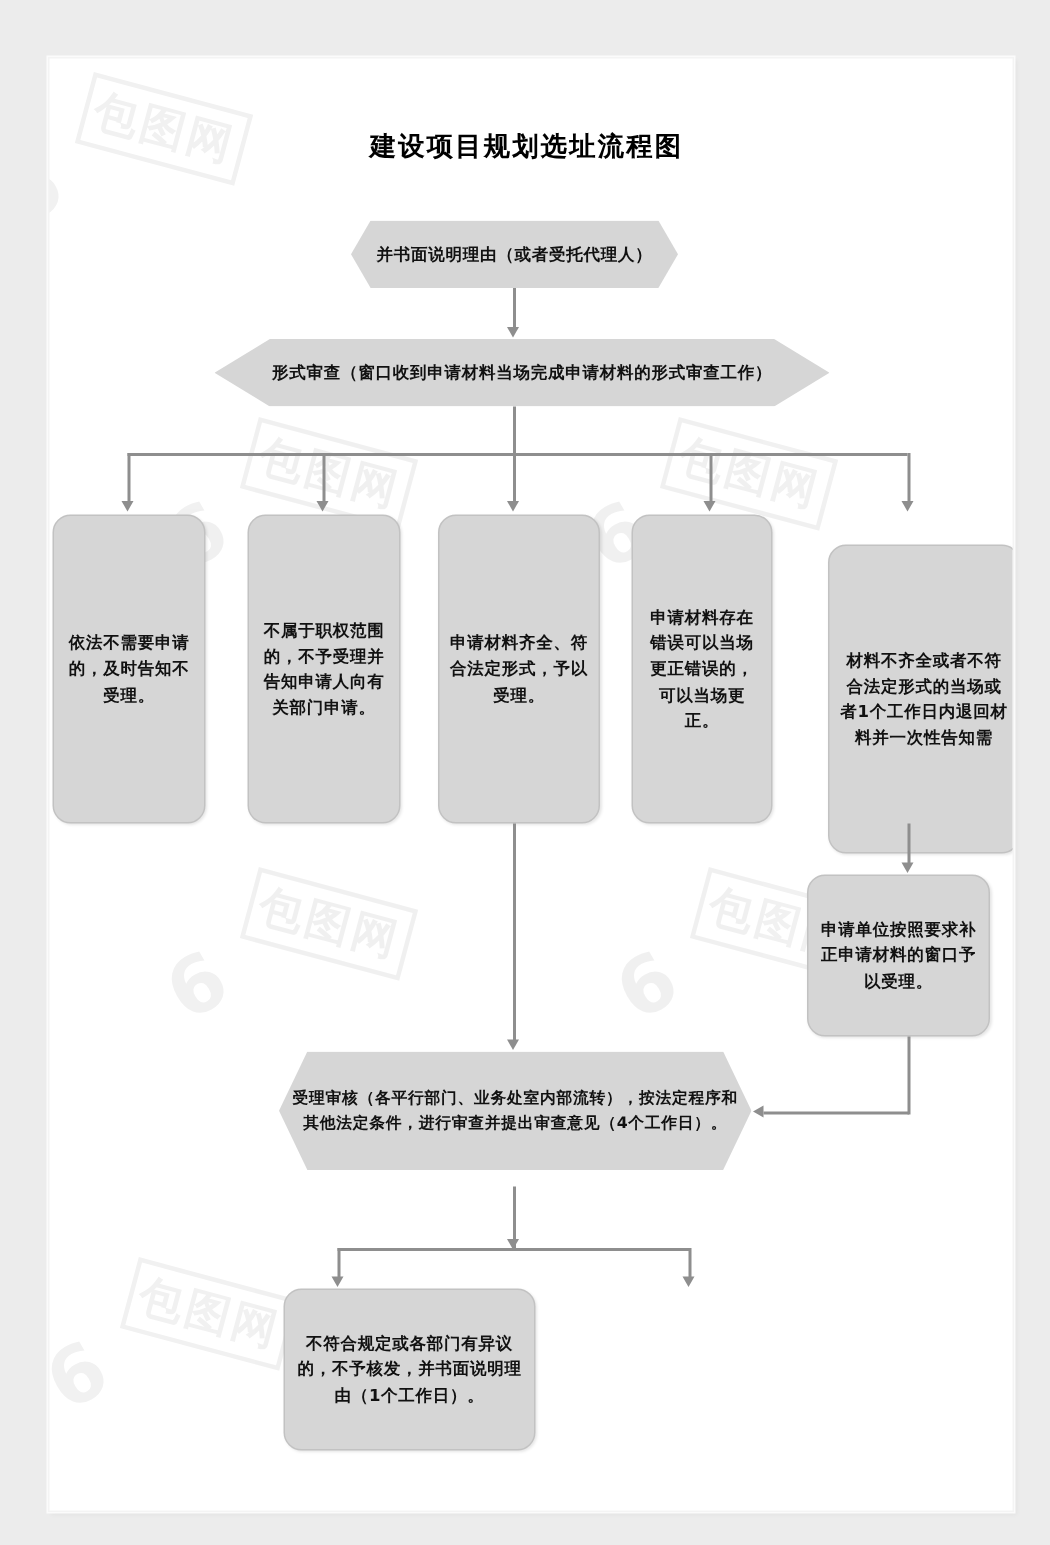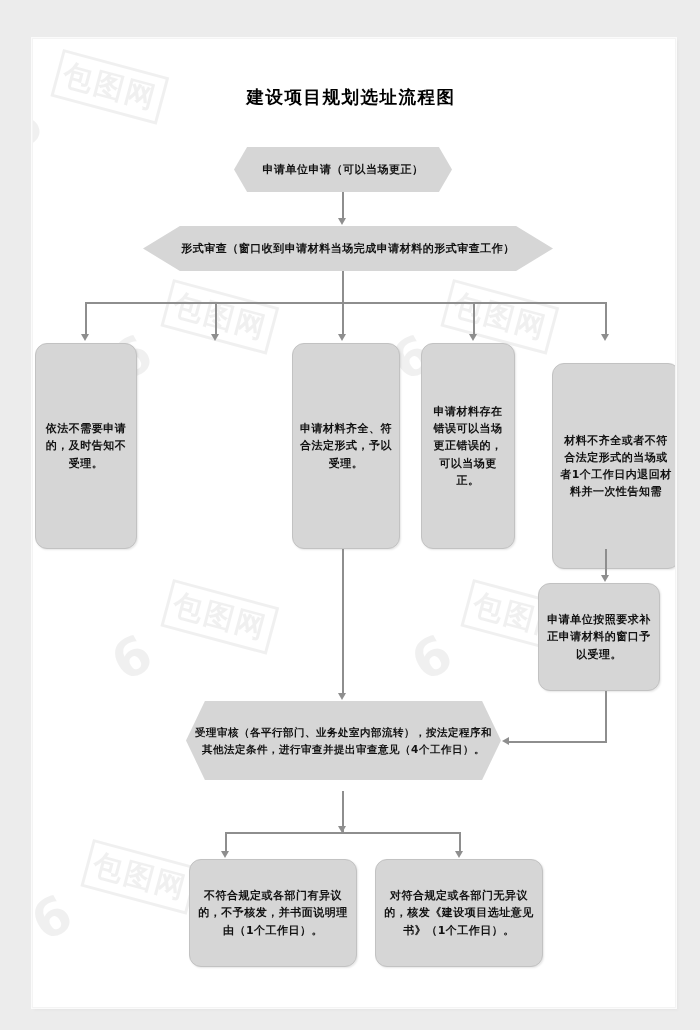--- a/index.html
+++ b/index.html
@@ -144,21 +144,21 @@
         <span class="big">6</span>
       </div>
       <div class="wm" style="left:20px; top:900px;">
         <span class="big">6</span>
         <span class="boxed">包图网</span>
       </div>
 
       <div id="title">建设项目规划选址流程图</div>
 
       <div class="node hex" style="left:233px; top:146px; width:218px; height:45px; font-size:11px;">
-        <span class="txt">申请单位申请（可以当场更正）</span>
+        <span class="txt">并书面说明理由（或者受托代理人）</span>
       </div>
 
       <div class="ln v" style="left:341px; top:191px; height:27px;"></div>
       <div class="arrow-down" style="left:337px; top:217px;"></div>
 
       <div class="node hex hex-wide" style="left:142px; top:225px; width:410px; height:45px; font-size:11px;">
         <span class="txt">形式审查（窗口收到申请材料当场完成申请材料的形式审查工作）</span>
       </div>
 
       <div class="ln v" style="left:341px; top:270px; height:32px;"></div>
@@ -176,20 +176,23 @@
       <div class="ln v" style="left:472px; top:301px; height:33px;"></div>
       <div class="arrow-down" style="left:468px; top:333px;"></div>
 
       <div class="ln v" style="left:604px; top:301px; height:33px;"></div>
       <div class="arrow-down" style="left:600px; top:333px;"></div>
 
       <div class="node rounded" style="left:34px; top:342px; width:102px; height:206px; font-size:11px;">
         <span class="txt">依法不需要申请的，及时告知不受理。</span>
       </div>
 
+      <div class="node rounded" style="left:164px; top:342px; width:102px; height:206px; font-size:11px;">
+        <span class="txt">不属于职权范围的，不予受理并告知申请人向有关部门申请。</span>
+      </div>
 
       <div class="node rounded" style="left:291px; top:342px; width:108px; height:206px; font-size:11px;">
         <span class="txt">申请材料齐全、符合法定形式，予以受理。</span>
       </div>
 
       <div class="node rounded" style="left:420px; top:342px; width:94px; height:206px; font-size:11px;">
         <span class="txt">申请材料存在错误可以当场更正错误的，可以当场更正。</span>
       </div>
 
       <div class="node rounded" style="left:551px; top:362px; width:128px; height:206px; font-size:11px;">
@@ -221,19 +224,16 @@
       <div class="ln v" style="left:224px; top:831px; height:21px;"></div>
       <div class="arrow-down" style="left:220px; top:850px;"></div>
 
       <div class="ln v" style="left:458px; top:831px; height:21px;"></div>
       <div class="arrow-down" style="left:454px; top:850px;"></div>
 
       <div class="node rounded" style="left:140px; top:858px; width:168px; height:108px; font-size:11px;margin-left:48px;">
         <span class="txt">不符合规定或各部门有异议的，不予核发，并书面说明理由（1个工作日）。</span>
       </div>
 
-      <div class="node rounded" style="left:374px; top:858px; width:168px; height:108px; font-size:11px;">
-        <span class="txt">对符合规定或各部门无异议的，核发《建设项目选址意见书》（1个工作日）。</span>
-      </div>
 
     </div>
   </div>
 </div>
 
 </body></html>

